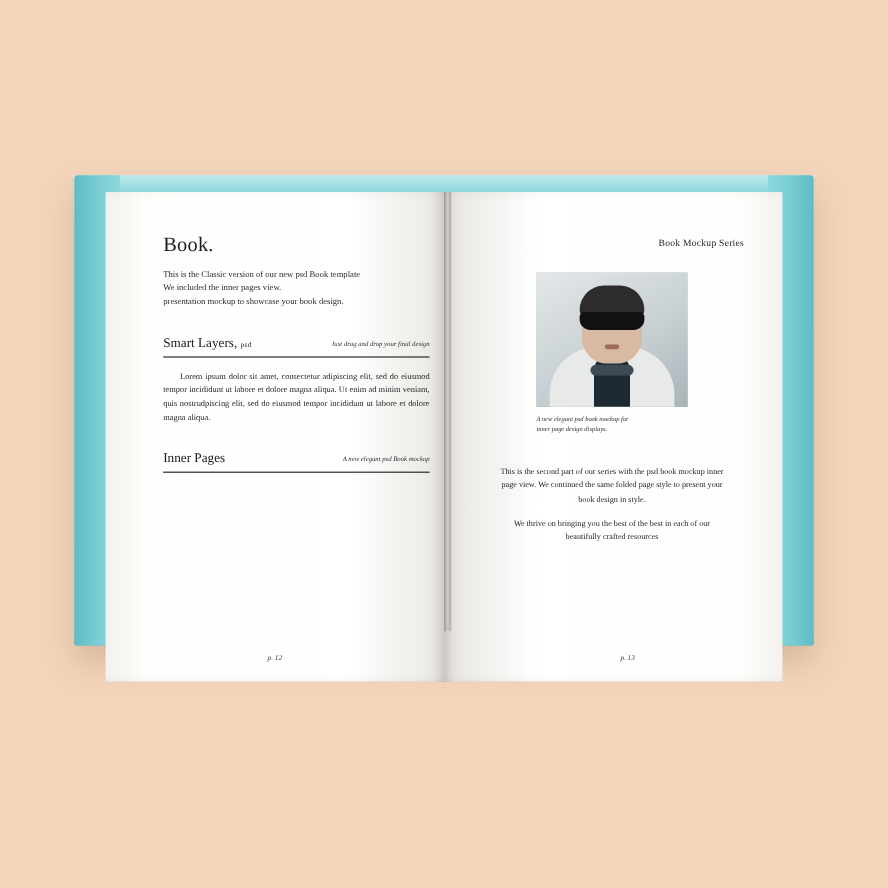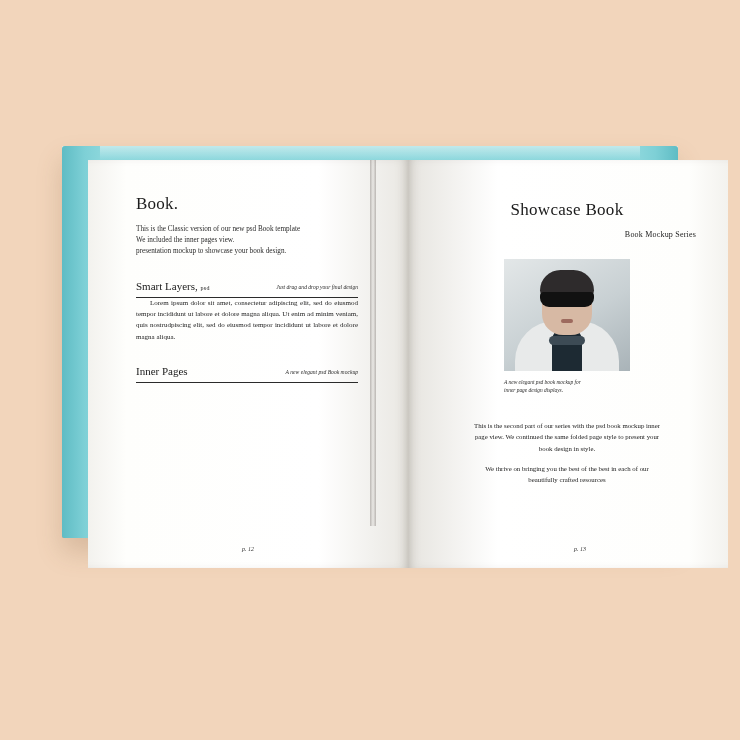--- a/index.html
+++ b/index.html
@@ -65,21 +65,21 @@
     left: 0; right: 0; bottom: 0;
     height: 22px;
     background: linear-gradient(0deg, rgba(0,0,0,0.10), rgba(0,0,0,0));
   }
 
   
   .pages {
     position: absolute;
     left: 26px;
     top: 14px;
-    width: 640px;
+    width: 564px;
     height: 366px;
     display: flex;
   }
   .page {
     position: relative;
     width: 282px;
     height: 366px;
     background: #fdfdfb;
     overflow: hidden;
   }
@@ -143,20 +143,21 @@
   }
   .section-note {
     font-size: 5.6px;
     font-style: italic;
     text-align: right;
     color: #2b2b2b;
     line-height: 1.35;
     max-width: 84px;
   }
   .body-copy {
+    margin-top: 11px;
     font-size: 7px;
     line-height: 1.62;
     text-align: justify;
     color: #222;
     text-indent: 14px;
   }
   .folio {
     position: absolute;
     bottom: 16px;
     width: 100%;
@@ -341,21 +342,20 @@
               <span>Inner Pages</span>
             </div>
             <div class="section-note">A new elegant psd Book mockup</div>
           </div>
         </div>
 
         <div class="folio">p. 12</div>
       </div>
 
       <div class="page page-right">
-        <div class="r-title">Showcase Book</div>
         <div class="r-sub">Book Mockup Series</div>
 
         <div class="photo-wrap">
           <div class="photo">
             <div class="ph-bg"></div>
             <div class="ph-shoulder"></div>
             <div class="ph-collar"></div>
             <div class="ph-neck"></div>
             <div class="ph-head"></div>
             <div class="ph-hair"></div>

